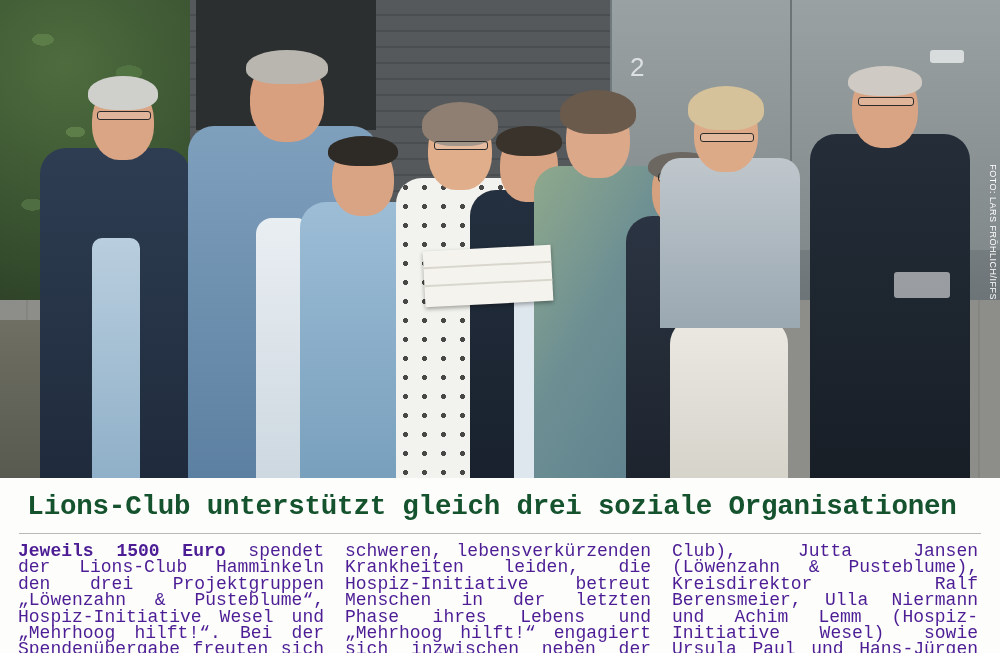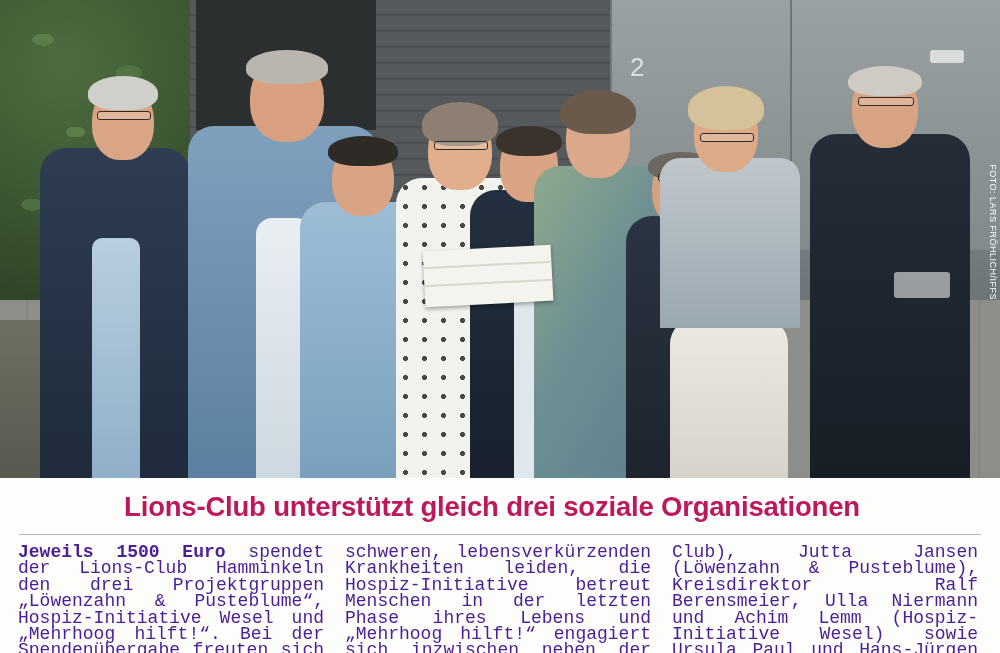--- a/index.html
+++ b/index.html
@@ -183,25 +183,25 @@
     font-size: 9px;
     letter-spacing: .5px;
     color: #ffffff;
     white-space: nowrap;
   }
 
   
   .headline {
     margin: 13px 16px 0 0;
     text-align: center;
-    font-family: Liberation Sans, sans-serif;
+    font-family: Liberation Mono, monospace;
     font-weight: bold;
     font-size: 27.5px;
     letter-spacing: -0.2px;
-    color: #be185d;
+    color: #14532d;
   }
   .rule {
     width: 962px;
     margin: 11px auto 0 auto;
     height: 1px;
     background: #b9b9b4;
   }
 
   
   .columns {

